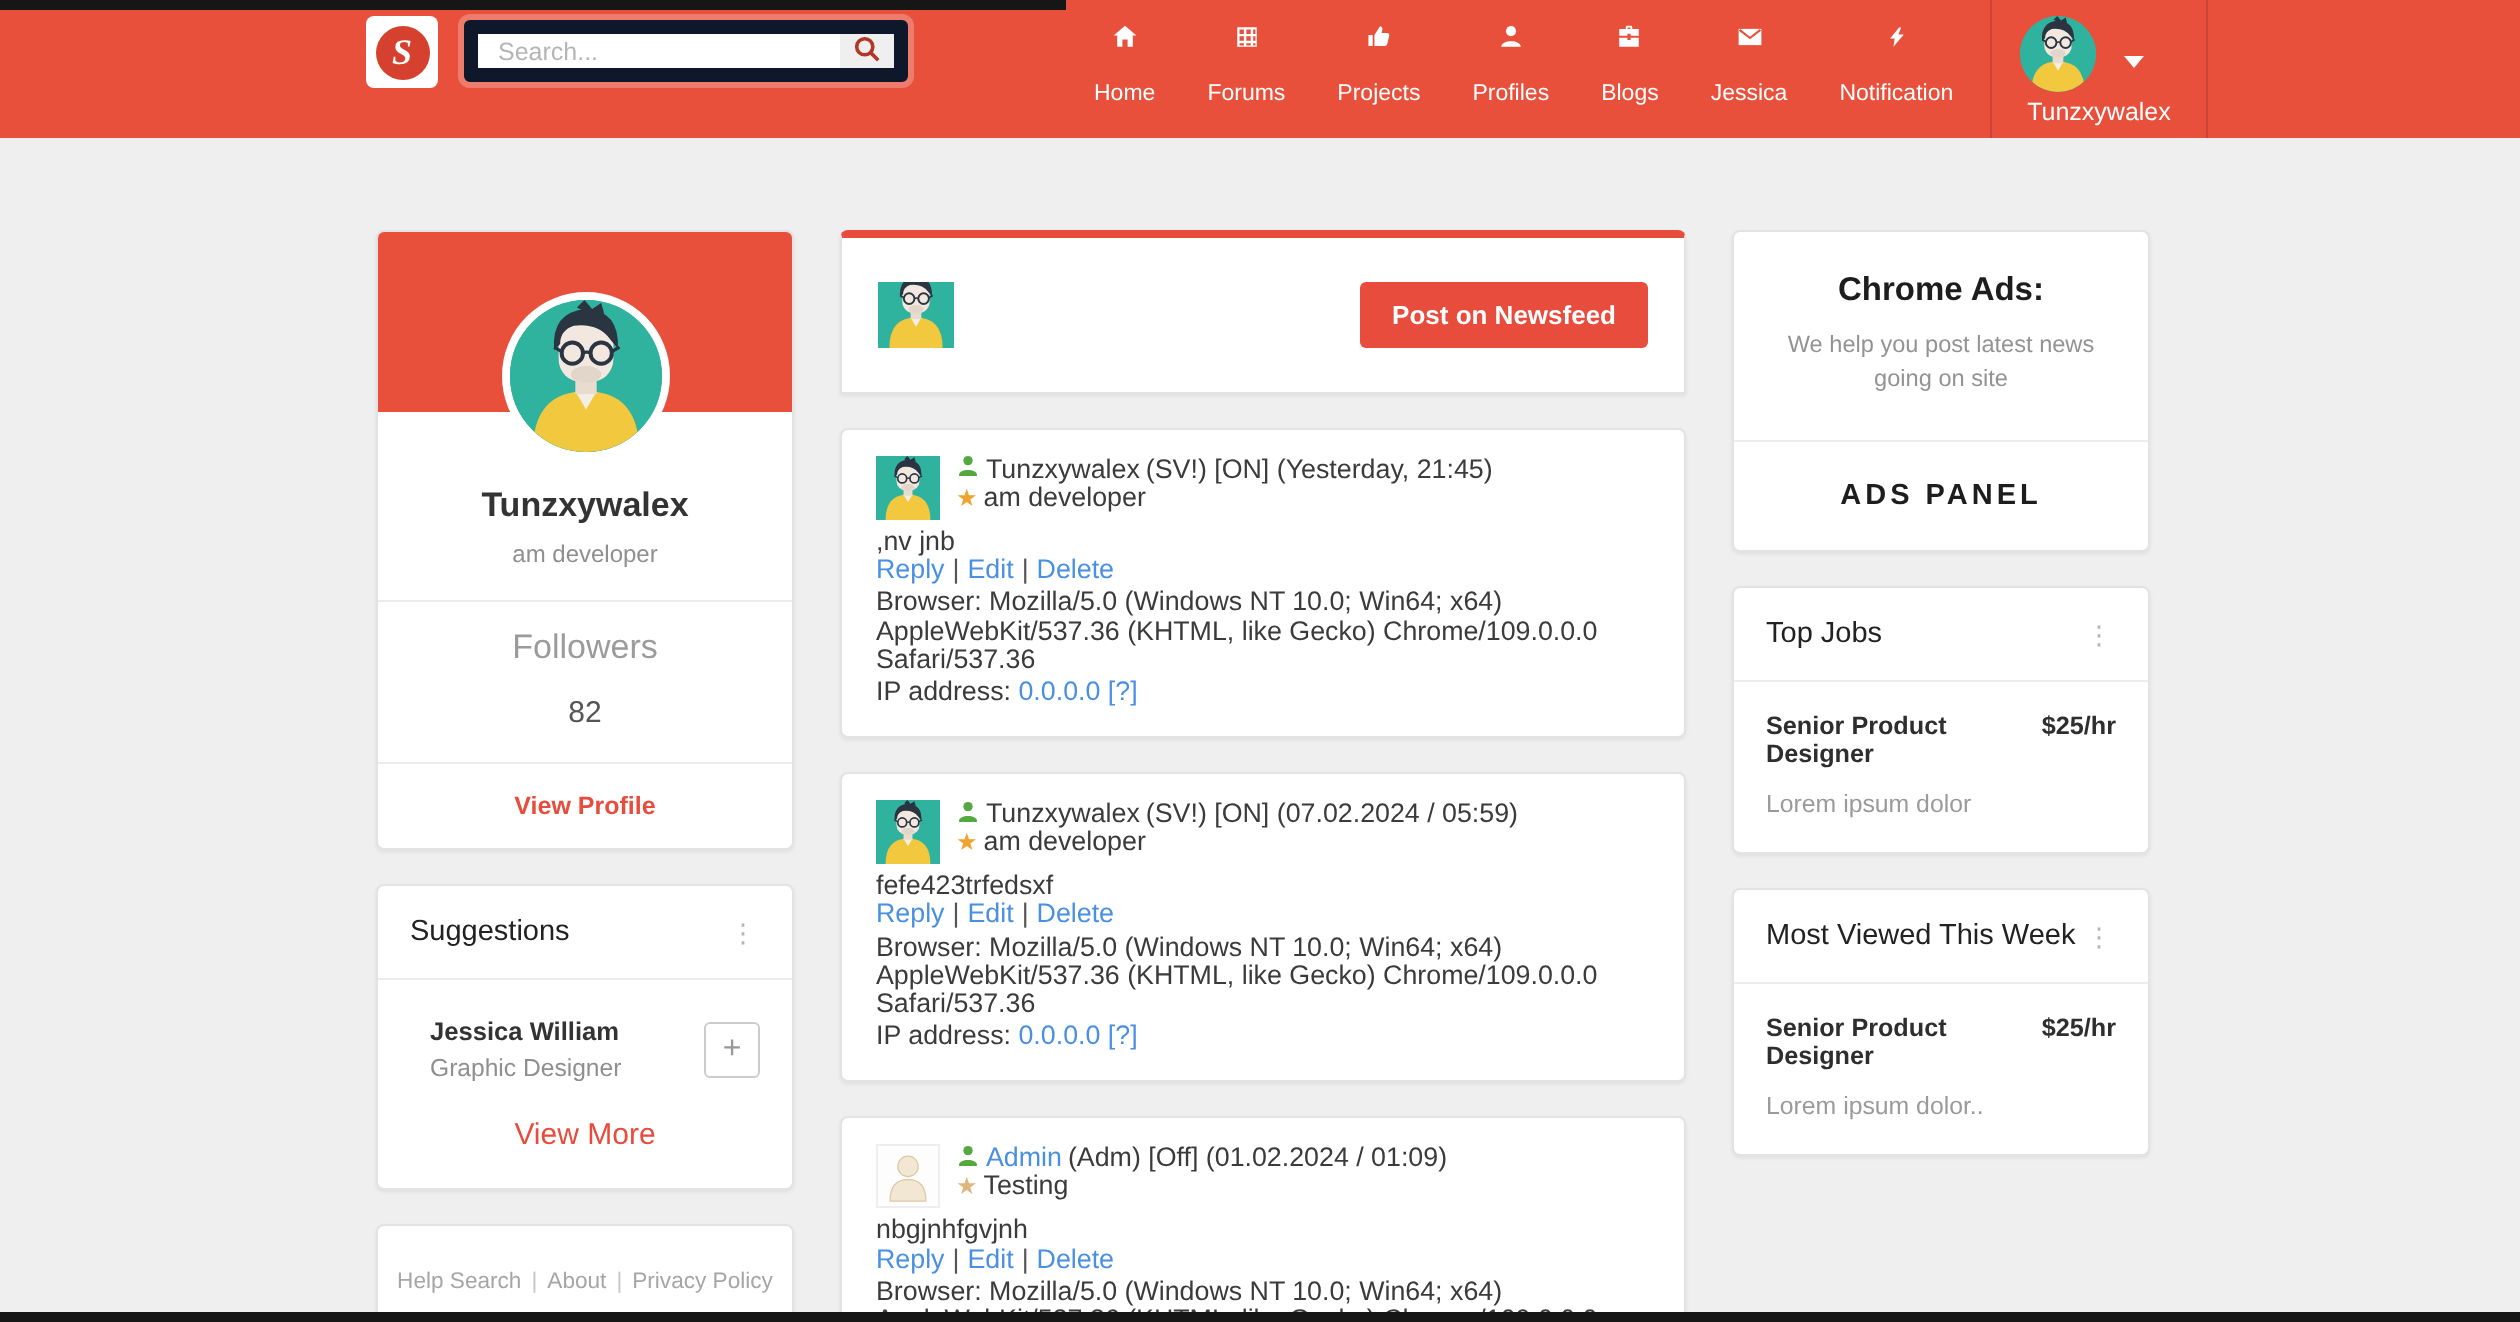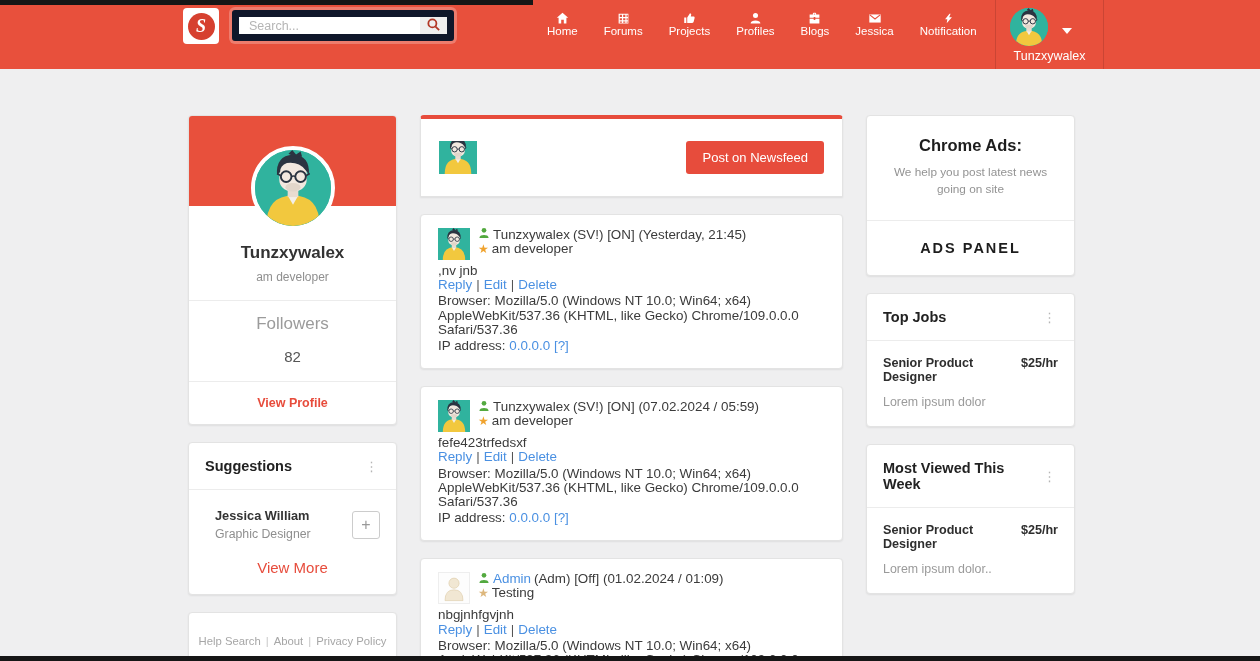--- a/index.html
+++ b/index.html
@@ -15,21 +15,21 @@
   .logo{position:absolute;left:183px;top:8px;width:36px;height:36px;background:#fff;border-radius:4px;
         display:flex;align-items:center;justify-content:center;cursor:pointer}
   .logo-glyph{width:27px;height:27px;border-radius:50%;background:#d6402f;color:#fff;font-weight:bold;
         font-style:italic;font-size:18px;line-height:27px;text-align:center;font-family:"Liberation Serif",serif}
   .searchbox{position:absolute;left:232px;top:10px;width:222px;height:31px;background:#fff;
         border:7px solid #0f172a;border-radius:3px;display:flex;overflow:hidden;box-shadow:0 0 0 3px rgba(255,255,255,.25)}
   .search-input{flex:1;border:none;outline:none;padding:0 10px;font-size:12.5px;color:#444;font-family:inherit}
   .search-input::placeholder{color:#b5b5b5}
   .search-btn{width:32px;border:none;background:#efefef;display:flex;align-items:center;justify-content:center;cursor:pointer}
   .nav{position:absolute;left:534px;top:12px;display:flex}
-  .nav-item{display:flex;flex-direction:column;align-items:center;gap:0;color:#fff;margin:0 13px;
+  .nav-item{display:flex;flex-direction:column;align-items:center;gap:16px;color:#fff;margin:0 13px;
         font-size:11.5px;cursor:pointer;white-space:nowrap}
   .nav-item svg{display:block}
   .userchip{position:absolute;left:995px;top:0;width:109px;height:69px;
         border-left:1px solid rgba(0,0,0,.13);border-right:1px solid rgba(0,0,0,.13);cursor:pointer}
   .chip-avatar{position:absolute;left:14px;top:8px;width:38px;height:38px;border-radius:50%;overflow:hidden;background:#30b39e}
   .chip-caret{position:absolute;left:66px;top:28px;width:0;height:0;
         border-left:5px solid transparent;border-right:5px solid transparent;border-top:6px solid #fff}
   .chip-name{position:absolute;bottom:6px;left:0;width:100%;text-align:center;color:#fff;font-size:12.5px}
 
   
@@ -44,40 +44,40 @@
         overflow:hidden;background:#30b39e;position:relative}
   .pc-name{text-align:center;font-size:17px;font-weight:bold;color:#333;margin-top:13px}
   .pc-tag{text-align:center;color:#8f8f8f;font-size:12px;margin-top:7px;padding-bottom:16px}
   .pc-followers{border-top:1px solid #ececec;text-align:center;padding:13px 0 16px}
   .pcf-label{font-size:17px;color:#9b9b9b}
   .pcf-count{font-size:15px;color:#555;margin-top:14px}
   .pc-view{border-top:1px solid #ececec;text-align:center;padding:14px 0;color:#e74c3c;font-weight:bold;font-size:12.5px;cursor:pointer}
 
   
   .side-head{display:flex;justify-content:space-between;align-items:center;padding:15px 16px;border-bottom:1px solid #ececec}
-  .side-title{font-weight:bold;font-size:14.5px;color:#222}
+  .side-title{font-weight:normal;font-size:14.5px;color:#222}
   .kebab{color:#b5b5b5;font-size:13px;cursor:pointer;padding:0 2px}
   .sug-row{display:flex;justify-content:space-between;align-items:center;padding:18px 16px 4px 26px}
   .sug-name{font-weight:bold;font-size:12.8px;color:#333}
   .sug-role{color:#8f8f8f;font-size:12.3px;margin-top:4px}
   .add-btn{width:28px;height:28px;border:1px solid #ccc;border-radius:3px;background:#fff;color:#999;
         font-size:16px;line-height:26px;text-align:center;cursor:pointer}
   .view-more{text-align:center;padding:14px 0 18px;color:#e74c3c;font-weight:normal;font-size:15px;cursor:pointer}
 
   
   .foot{padding:16px 8px;text-align:center;font-size:11.3px;color:#a6a6a6;line-height:2.25}
   .foot a{color:#a6a6a6;text-decoration:none;cursor:pointer}
   .fsep{color:#c6c6c6;margin:0 5px}
 
   
   .composer{border-top:4px solid #e74c3c;border-radius:4px 4px 0 0;padding:22px 18px;
         display:flex;justify-content:space-between;align-items:center}
   .comp-avatar{width:38px;height:33px;overflow:hidden;background:#30b39e}
   .post-btn{background:#e74c3c;color:#fff;border:none;border-radius:3px;padding:9px 16px;
-        font-size:13px;font-weight:normal;cursor:pointer;font-family:inherit}
+        font-size:13px;font-weight:bold;cursor:pointer;font-family:inherit}
 
   
   .post{padding:13px 17px 15px;font-size:13.4px;line-height:1.06;color:#3b3b3b}
   .post-head{display:flex;gap:8px}
   .post-avatar{width:32px;height:32px;flex:none;overflow:hidden;background:#30b39e}
   .post-avatar.plain{background:#fdfdfd;border:1px solid #eee}
   .hl{display:flex;align-items:center;gap:3px;height:14px}
   .mini-icon{flex:none;display:inline-block}
   .star{font-size:12px;color:#f0a32e;line-height:1}
   .star.dim{color:#ddb77d}

